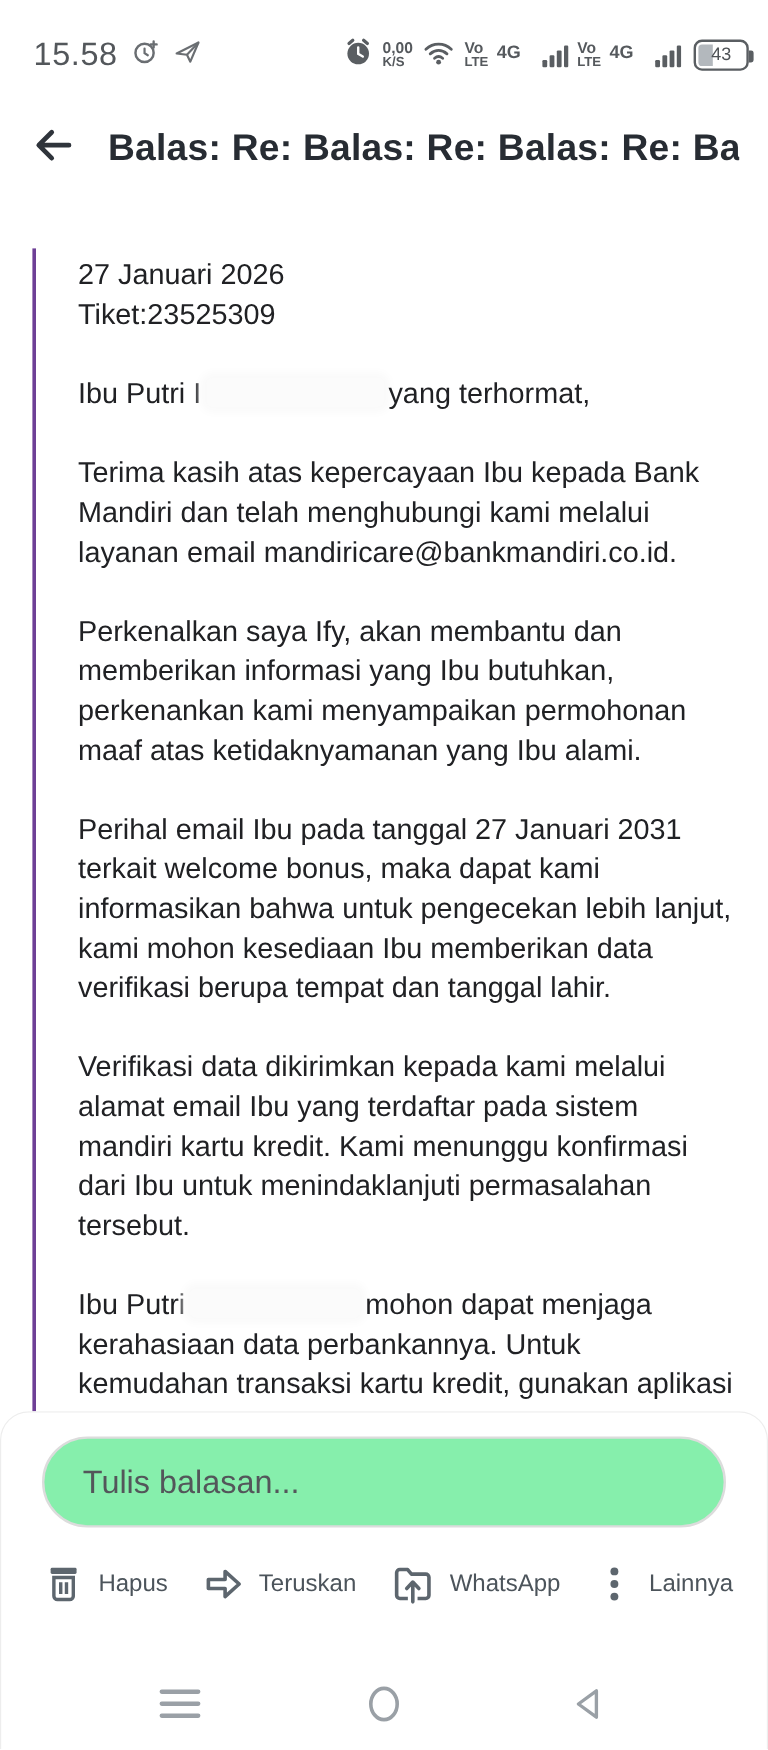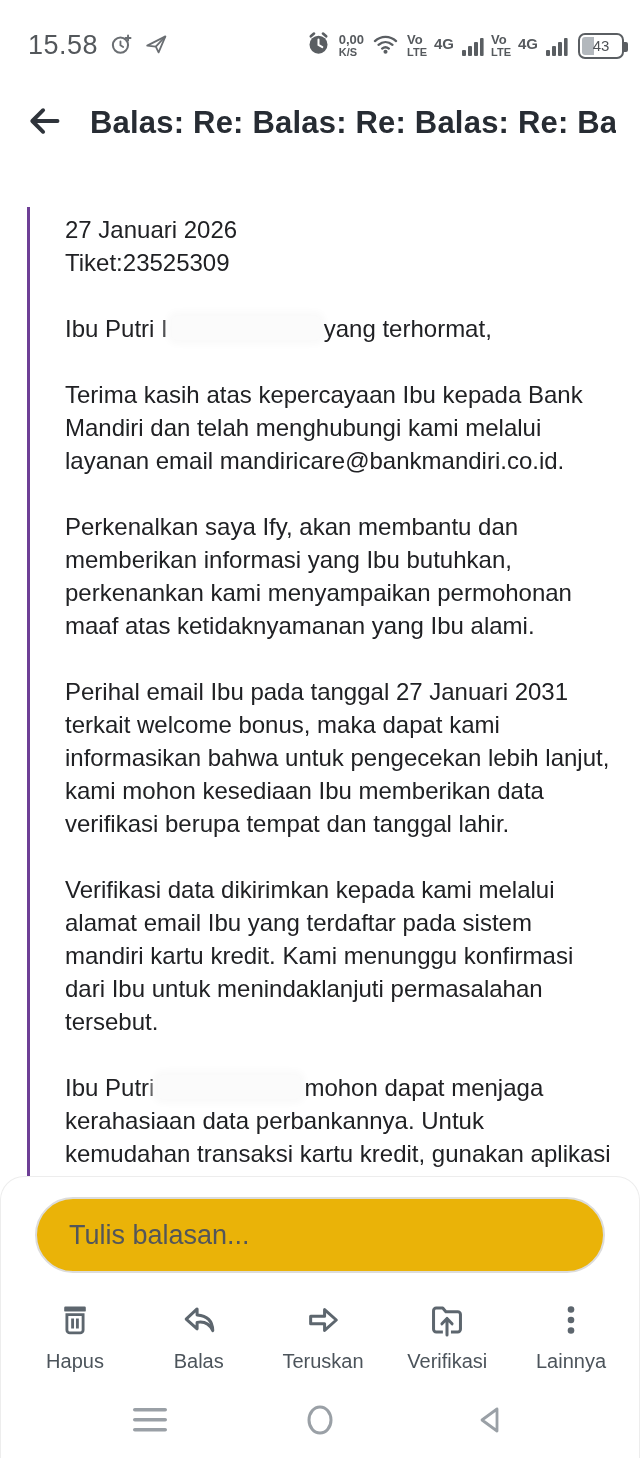--- a/index.html
+++ b/index.html
@@ -13,21 +13,21 @@
     position:absolute; top:0; left:0; right:0; height:64px;
     display:flex; align-items:center; justify-content:space-between;
     padding:27px 16px 0 28px; color:#54585c;
   }
   .sb-left { display:flex; align-items:center; gap:10px; }
   .sb-time { font-size:27px; color:#53575b; letter-spacing:0.5px; }
   .sb-right { display:flex; align-items:center; gap:7px; }
   .sb-stack { display:flex; flex-direction:column; align-items:flex-start; line-height:1; }
   .sb-stack .top { font-size:13px; font-weight:bold; color:#55595d; }
   .sb-stack .bot { font-size:11px; font-weight:bold; color:#55595d; margin-top:1px; }
-  .sb-net { display:flex; align-items:flex-end; gap:6px; }
+  .sb-net { display:flex; align-items:flex-end; gap:16px; }
   .sb-net .g4 { font-size:15px; font-weight:bold; color:#55595d; line-height:1; margin-bottom:7px; }
   .battery { position:relative; width:46px; height:26px; border:2px solid #5a5e62; border-radius:7px; margin-left:3px; }
   .battery .fill { position:absolute; left:2px; top:2px; bottom:2px; width:12px; background:#b3b8bd; border-radius:3px 0 0 3px; }
   .battery .pct { position:absolute; inset:0; display:flex; align-items:center; justify-content:center; font-size:15px; color:#4e5256; }
   .battery .nub { position:absolute; right:-6px; top:7px; width:4px; height:10px; background:#5a5e62; border-radius:0 2px 2px 0; }
   
   .appheader {
     position:absolute; top:78px; left:0; right:0; height:90px;
     display:flex; align-items:center; padding:0 24px; gap:26px;
   }
@@ -51,28 +51,28 @@
   }
   .redact.w1 { width:148px; }
   .redact.w2 { width:142px; }
   
   .bottompanel {
     position:absolute; top:1176px; left:0; right:0; height:282px; background:#ffffff;
     border:1px solid #ededed; border-bottom:none; border-radius:24px 24px 0 0;
   }
   .replybox {
     margin:20px auto 0 auto; width:570px; height:76px; border:2px solid #dcdcdc;
-    border-radius:38px; display:flex; align-items:center; padding:0 32px; background:#eab308;
+    border-radius:38px; display:flex; align-items:center; padding:0 32px; background:#86efac;
   }
   .replybox .placeholder { font-size:27px; color:#53565a; }
   .toolbar {
     margin-top:28px; display:flex; justify-content:space-between; padding:0 28px 0 34px;
   }
   .tool {
-    display:flex; flex-direction:column; align-items:center; gap:11px; min-width:80px;
+    display:flex; flex-direction:row; align-items:center; gap:11px; min-width:80px;
   }
   .tool .lbl { font-size:20px; color:#4c545b; }
   .tool svg { display:block; }
   
   .navbar {
     position:absolute; left:0; right:0; bottom:6px; height:64px;
     display:flex; align-items:center; justify-content:center; gap:126px;
   }
   .navbtn { display:flex; align-items:center; justify-content:center; width:44px; height:44px; }
 </style>
@@ -193,46 +193,38 @@
         <span>
           <svg width="36" height="38" viewBox="0 0 24 24">
             <rect x="4.8" y="3" width="14.4" height="3.4" rx="0.8" fill="#5d666e"></rect>
             <path d="M6.6 8.4 h10.8 v10.2 a2 2 0 0 1 -2 2 h-6.8 a2 2 0 0 1 -2 -2 z" fill="none" stroke="#5d666e" stroke-width="1.9"></path>
             <path d="M10.4 11 v6.6 M13.6 11 v6.6" stroke="#5d666e" stroke-width="1.9"></path>
           </svg>
         </span>
         <span class="lbl">Hapus</span>
       </div>
 
-      <div class="tool">
-        <span>
-          <svg width="38" height="38" viewBox="0 0 24 24">
-            <path d="M10.8 8.9 V5.0 L3.9 11.4 L10.8 17.6 V13.5 C15.2 12.7 18.6 14.4 20.7 18.7 C20.5 12.5 16.9 9.3 10.8 8.9 Z" fill="none" stroke="#5d666e" stroke-width="1.9" stroke-linejoin="round"></path>
-          </svg>
-        </span>
-        <span class="lbl">Balas</span>
-      </div>
 
       <div class="tool">
         <span>
           <svg width="38" height="38" viewBox="0 0 24 24">
             <path d="M4.2 9.6 H13 V5.4 L20.4 12 L13 18.6 V14.4 H4.2 Z" fill="none" stroke="#5d666e" stroke-width="1.9" stroke-linejoin="round"></path>
           </svg>
         </span>
         <span class="lbl">Teruskan</span>
       </div>
 
       <div class="tool">
         <span>
           <svg width="40" height="38" viewBox="0 0 24 24">
             <path d="M9.4 19.6 H5.2 a1.7 1.7 0 0 1 -1.7 -1.7 V6.1 a1.7 1.7 0 0 1 1.7 -1.7 h4.1 l2 2.4 h7.5 a1.7 1.7 0 0 1 1.7 1.7 v9.4 a1.7 1.7 0 0 1 -1.7 1.7 H14.5" fill="none" stroke="#5d666e" stroke-width="1.9" stroke-linejoin="round"></path>
             <path d="M12 21.4 V11.4 M8.8 14.4 L12 11 L15.2 14.4" fill="none" stroke="#5d666e" stroke-width="1.9" stroke-linecap="round" stroke-linejoin="round"></path>
           </svg>
         </span>
-        <span class="lbl">Verifikasi</span>
+        <span class="lbl">WhatsApp</span>
       </div>
 
       <div class="tool">
         <span>
           <svg width="36" height="38" viewBox="0 0 24 24">
             <circle cx="12" cy="5" r="2.2" fill="#5d666e"></circle>
             <circle cx="12" cy="12" r="2.2" fill="#5d666e"></circle>
             <circle cx="12" cy="19" r="2.2" fill="#5d666e"></circle>
           </svg>
         </span>

